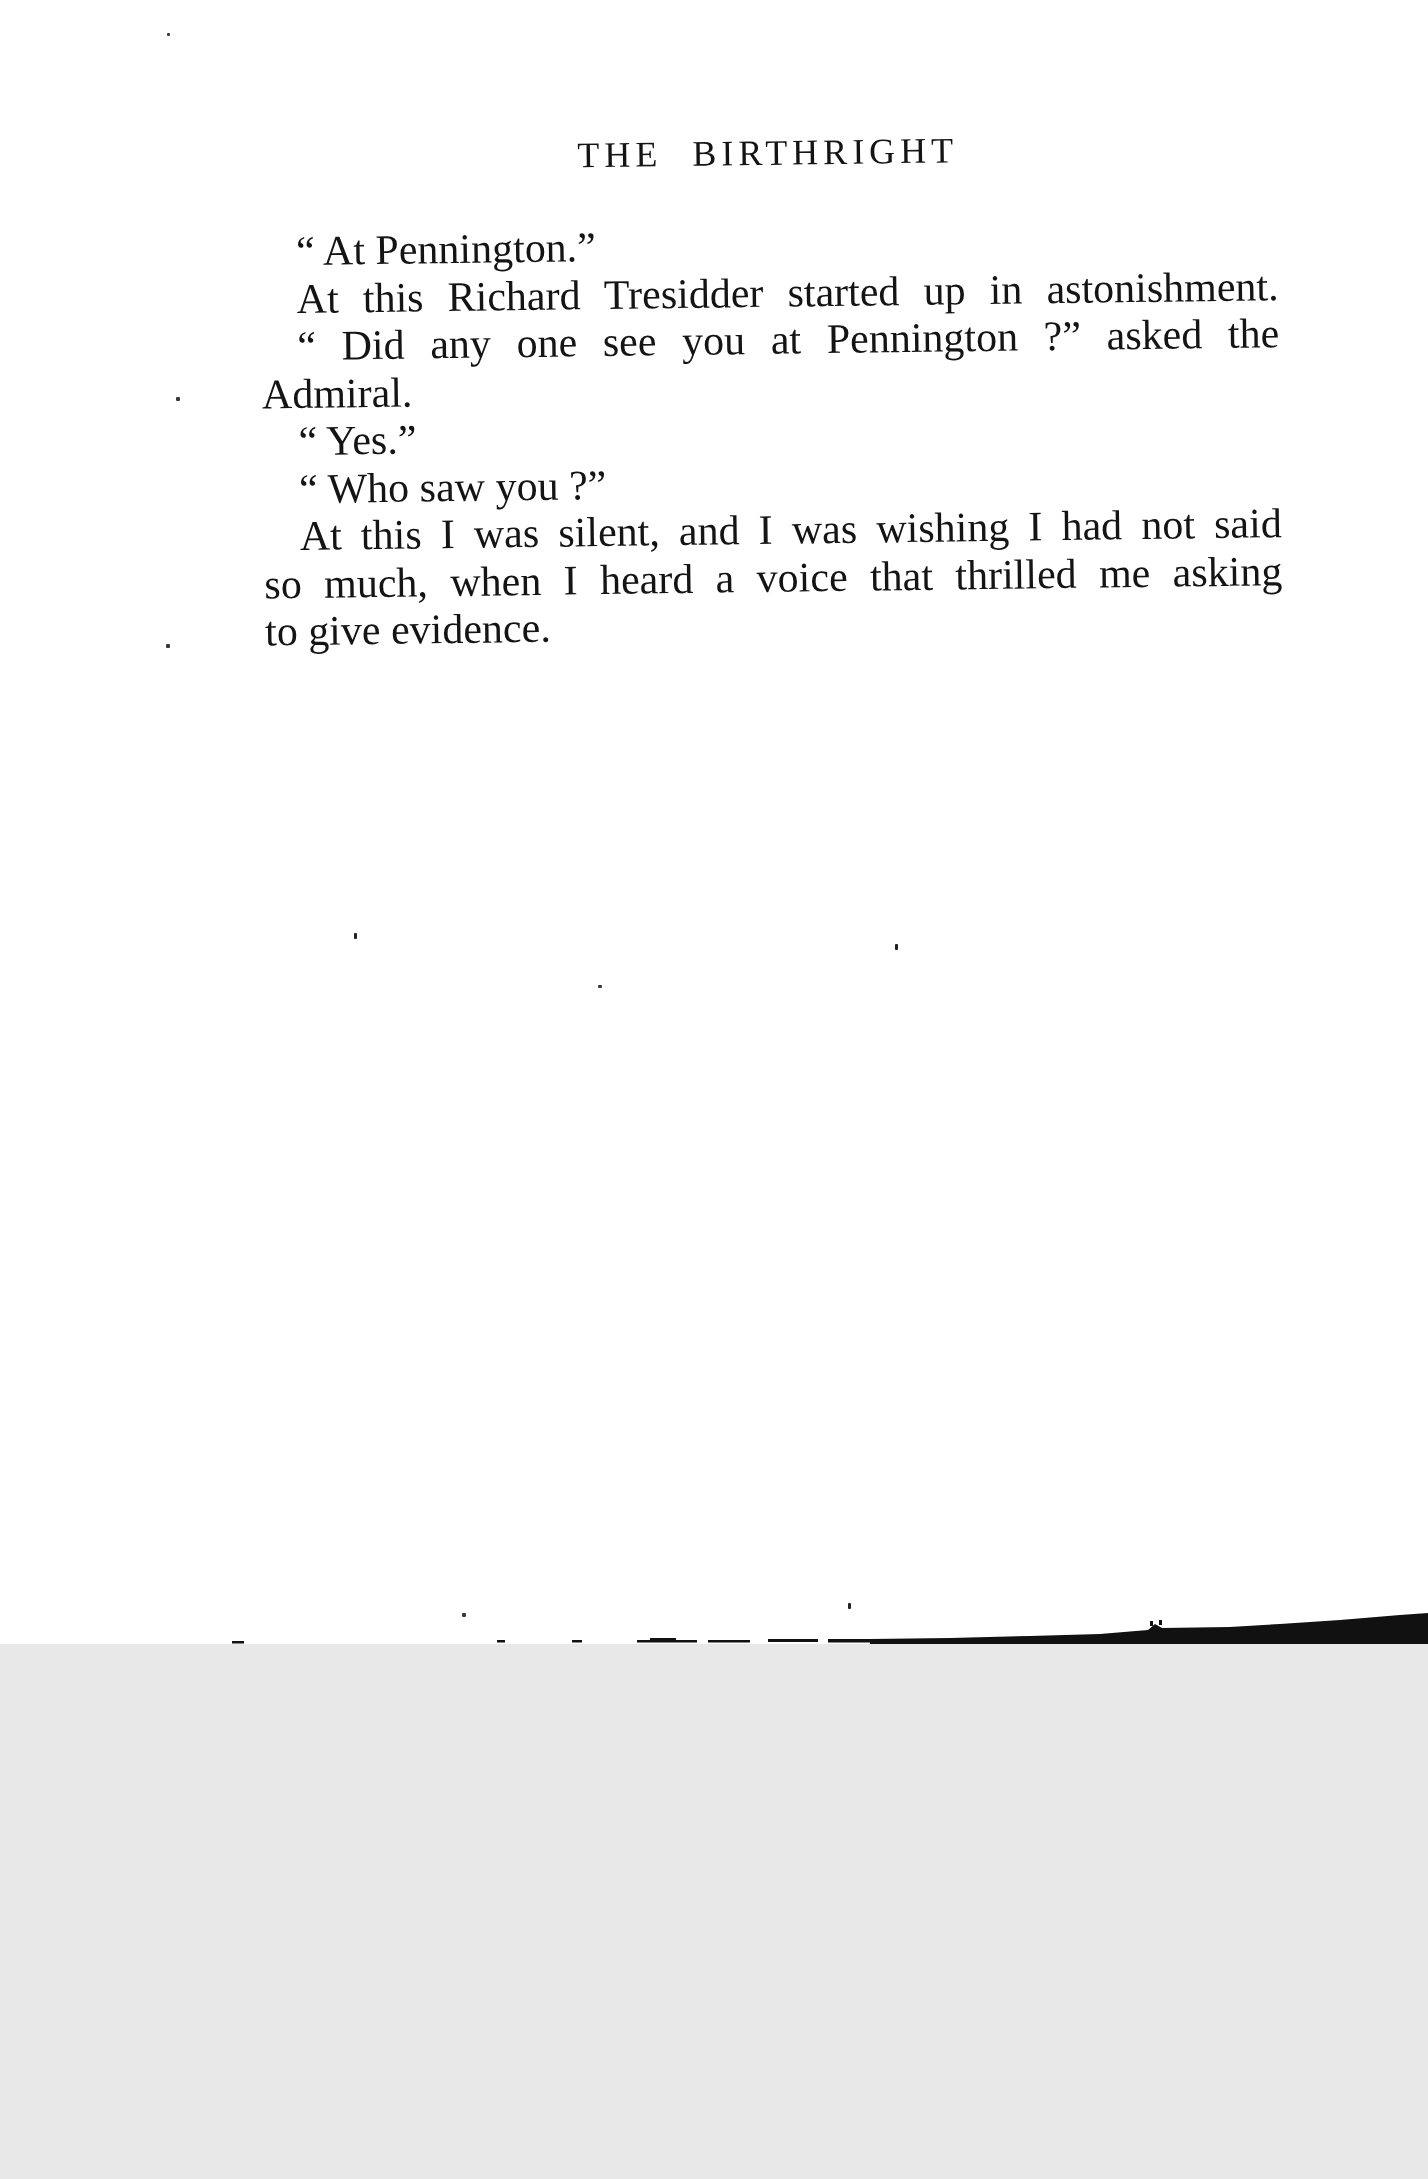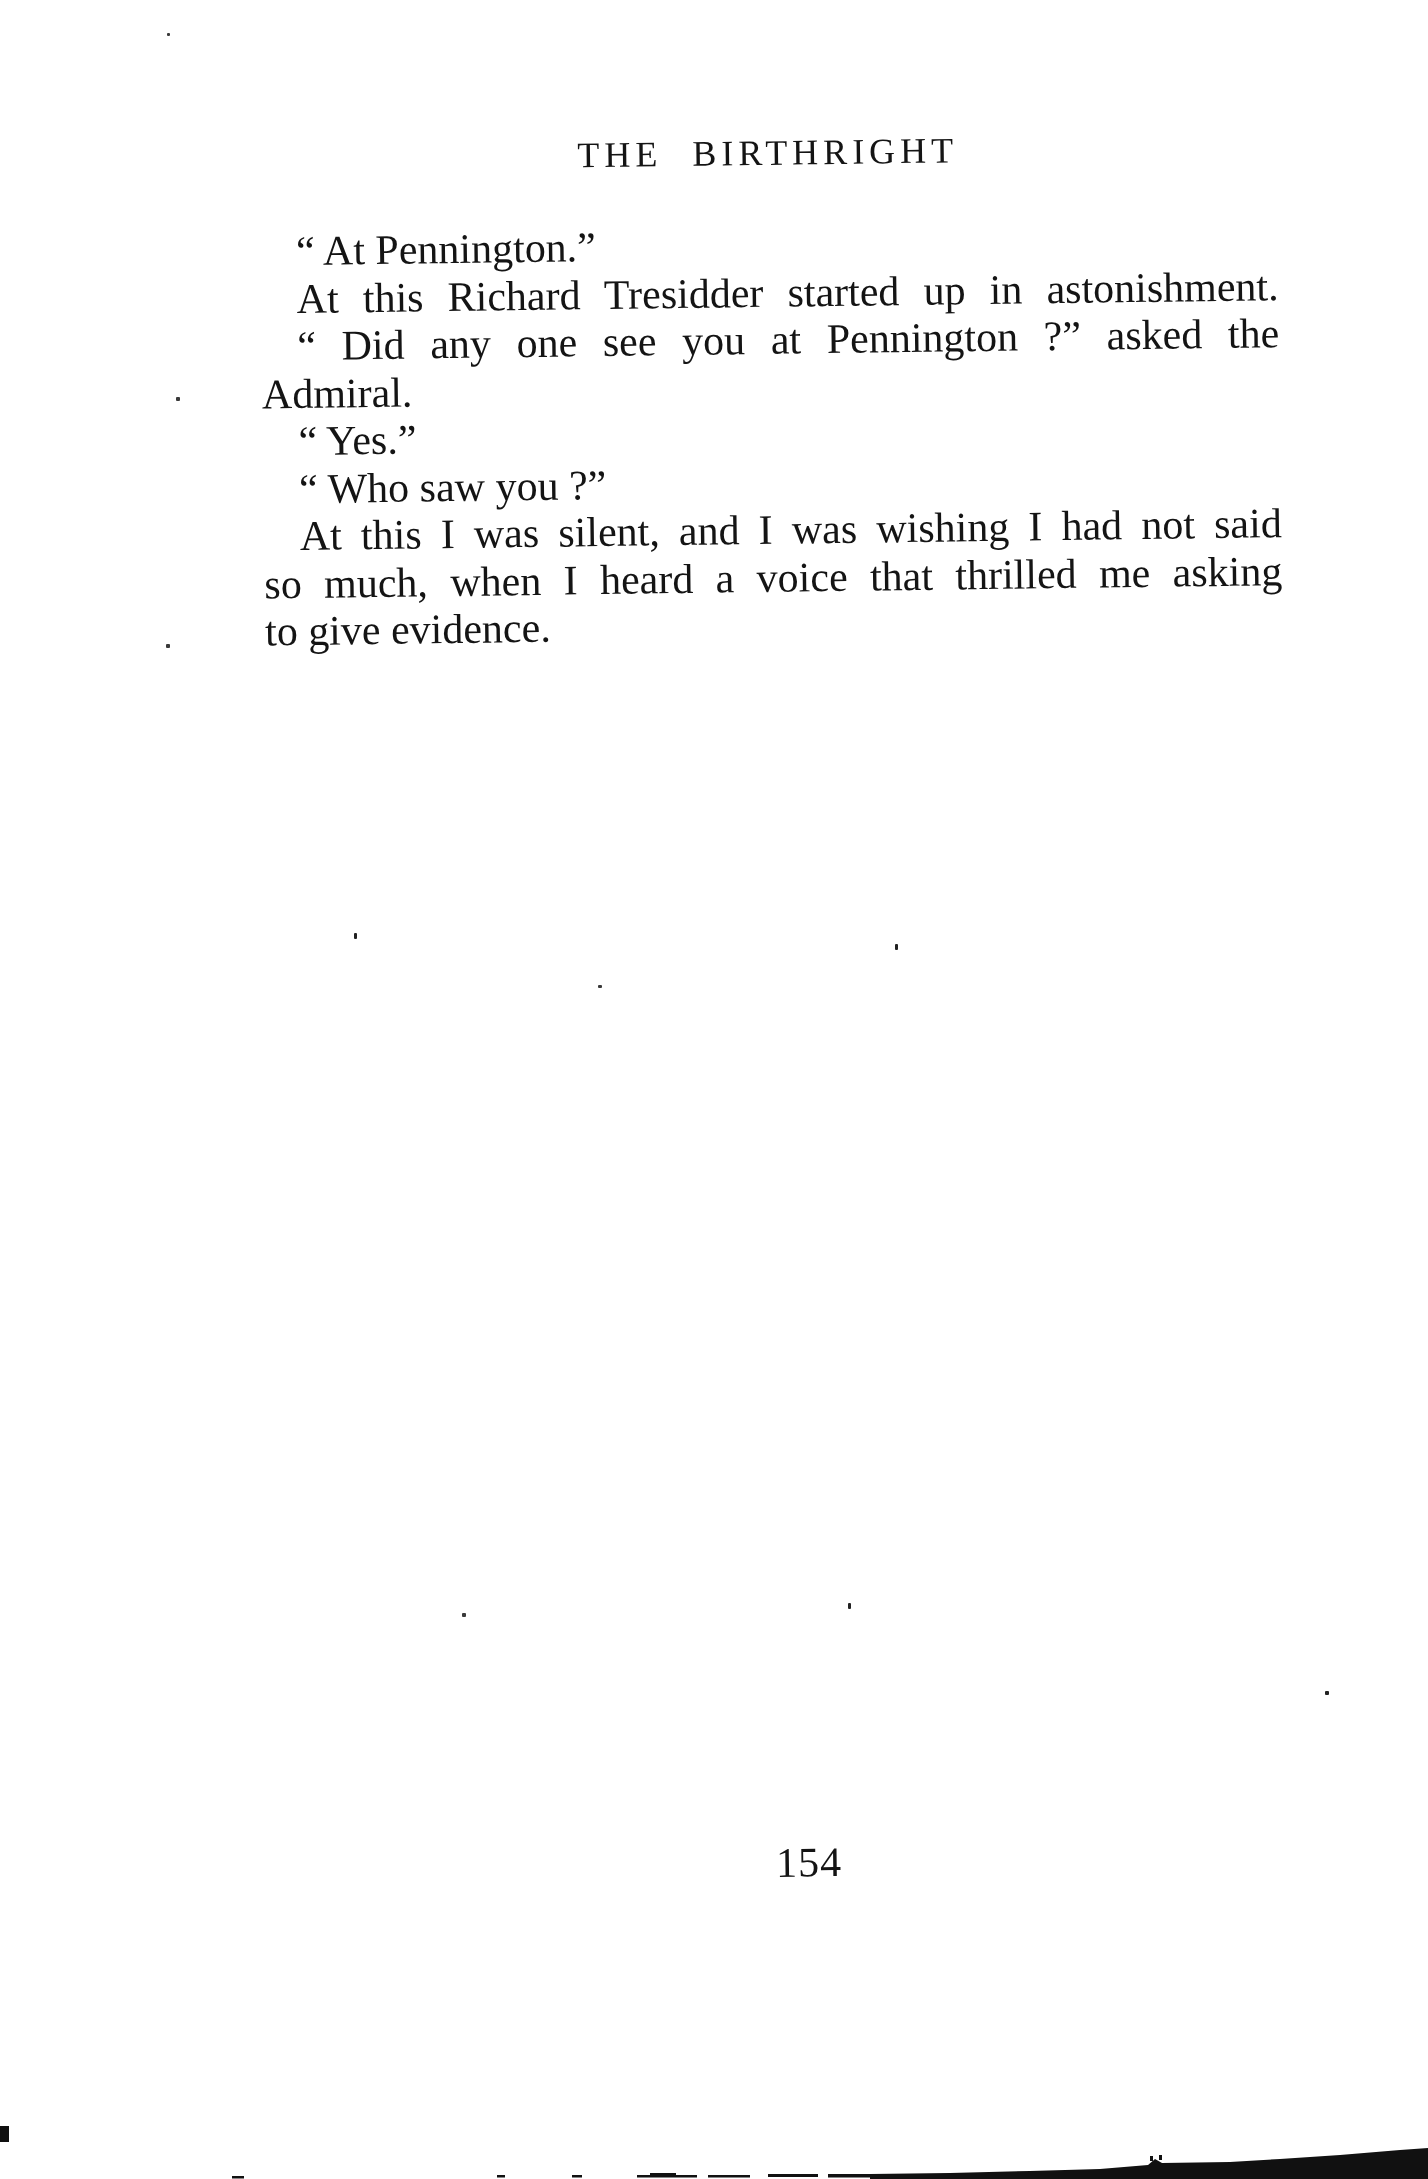--- a/index.html
+++ b/index.html
@@ -1,18 +1,18 @@
 <!DOCTYPE html>
 <html style="--ink: #141414; --paper: #ffffff;"><head>
 <meta charset="utf-8">
 <style>
   html,body{margin:0;padding:0;background:#e8e8e8;}
   .page{
     position:relative;
-    width:1428px;height:2179px;
+    width:1428px;height:1644px;
     background:var(--paper,#ffffff);
     overflow:hidden;
     font-family:"Liberation Serif","DejaVu Serif",serif;
     color:var(--ink,#141414);
   }
   .tilt{
     position:absolute;inset:0;
     transform:rotate(-0.75deg);
     transform-origin:300px 400px;
   }

